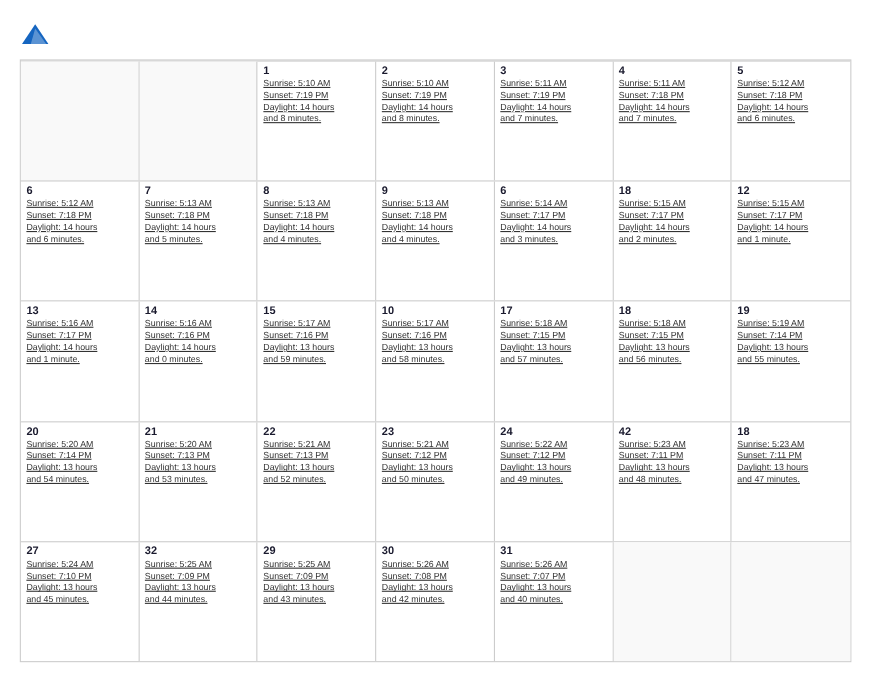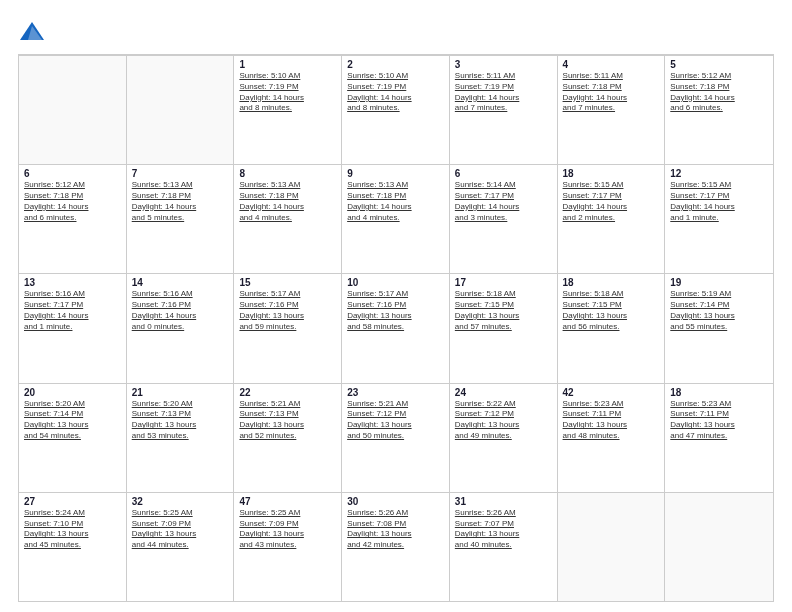--- a/index.html
+++ b/index.html
@@ -247,21 +247,21 @@
         <div class="cal-row">
           <div class="cal-cell">
             <div class="day-number">27</div>
             <div class="cell-info">Sunrise: 5:24 AM<br>Sunset: 7:10 PM<br>Daylight: 13 hours<br>and 45 minutes.</div>
           </div>
           <div class="cal-cell">
             <div class="day-number">32</div>
             <div class="cell-info">Sunrise: 5:25 AM<br>Sunset: 7:09 PM<br>Daylight: 13 hours<br>and 44 minutes.</div>
           </div>
           <div class="cal-cell">
-            <div class="day-number">47</div>
+            <div class="day-number">29</div>
             <div class="cell-info">Sunrise: 5:25 AM<br>Sunset: 7:09 PM<br>Daylight: 13 hours<br>and 43 minutes.</div>
           </div>
           <div class="cal-cell">
             <div class="day-number">30</div>
             <div class="cell-info">Sunrise: 5:26 AM<br>Sunset: 7:08 PM<br>Daylight: 13 hours<br>and 42 minutes.</div>
           </div>
           <div class="cal-cell">
             <div class="day-number">31</div>
             <div class="cell-info">Sunrise: 5:26 AM<br>Sunset: 7:07 PM<br>Daylight: 13 hours<br>and 40 minutes.</div>
           </div>

